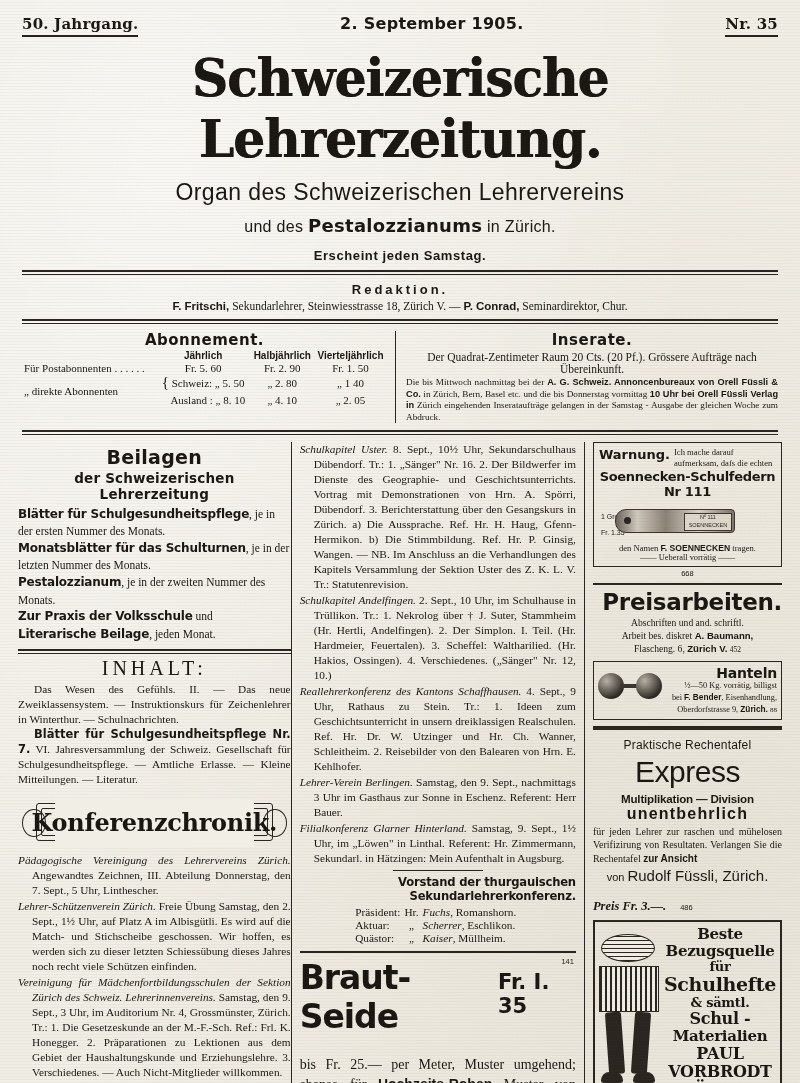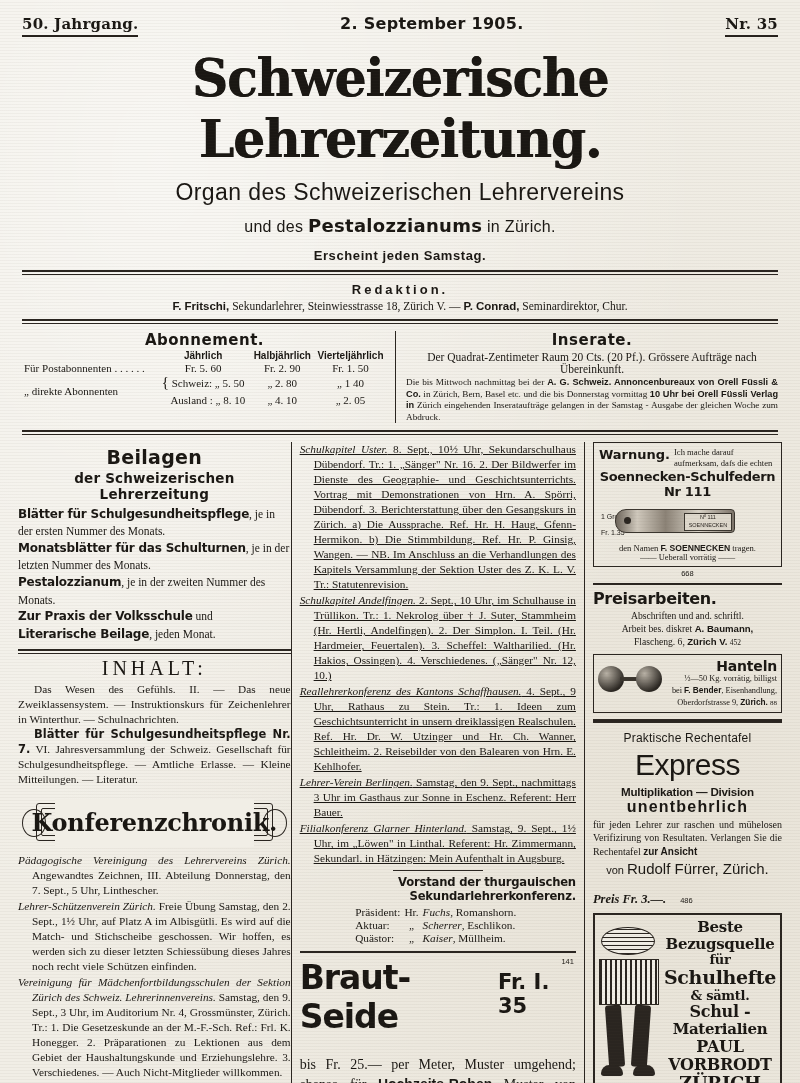--- a/index.html
+++ b/index.html
@@ -92,21 +92,21 @@
     background:#f1eee6;z-index:2;width:74%;margin:0 auto;
   }
   .kflour{position:absolute;top:10px;width:22px;height:26px;border:1.4px solid #2a2520;border-radius:50%;}
   .kflour.l{left:2px;} .kflour.r{right:2px;}
 
   .chron{font-size:11.3px;line-height:1.33;text-align:justify;}
   .chron p{margin:0 0 1px;padding-left:14px;text-indent:-14px;}
   .chron .it{font-style:italic;}
 
   
-  .c2text{font-size:11.3px;line-height:1.33;text-align:justify;text-decoration:underline;}
+  .c2text{font-size:11.3px;line-height:1.33;text-align:justify;}
   .c2text p{margin:0 0 1px;padding-left:14px;text-indent:-14px;}
   .shortrule{width:90px;border-top:1px solid #2a2520;margin:4px auto;}
   .vorstand-h{font-family:"DejaVu Sans",sans-serif;font-weight:bold;font-size:11.6px;text-align:right;margin:2px 0 3px;letter-spacing:-.2px;}
   table.vorst{font-size:11.3px;border-collapse:collapse;margin:0 auto;}
   table.vorst td{padding:0 4px 1px 0;}
 
   
   .ad2{border-top:2.5px solid #2a2520;padding-top:5px;margin-top:6px;position:relative;}
   .brautline{display:flex;align-items:baseline;justify-content:center;gap:13px;}
   .braut{font-family:"DejaVu Sans",sans-serif;font-weight:bold;font-size:33px;letter-spacing:-1px;}
@@ -132,21 +132,21 @@
   .nib:before{content:"";position:absolute;left:8px;top:7px;width:7px;height:7px;border-radius:50%;background:#2a2520;}
   .nibplate{position:absolute;right:2px;top:3px;width:46px;height:16px;border:1px solid #3a352e;background:#ded8cc;
             font-size:5.5px;text-align:center;line-height:1.45;font-family:"Liberation Sans",sans-serif;color:#2a2520;}
   .nibside{position:absolute;left:2px;top:12px;font-size:7px;font-family:"Liberation Sans",sans-serif;}
   .nibside2{position:absolute;left:2px;top:28px;font-size:7px;font-family:"Liberation Sans",sans-serif;}
   .warn-f{font-size:8.6px;text-align:center;}
   .warn-f b{font-family:"Liberation Sans",sans-serif;}
   .warn-u{font-size:8.4px;text-align:center;font-family:"Liberation Serif",serif;}
 
   .sec3{border-top:2.5px solid #2a2520;padding-top:4px;margin-top:4px;}
-  .preis-h{text-align:left;font-family:"DejaVu Sans",sans-serif;font-weight:bold;font-size:16px;letter-spacing:-.3px;}
+  .preis-h{text-align:right;font-family:"DejaVu Sans",sans-serif;font-weight:bold;font-size:23px;letter-spacing:-.3px;}
   .preis-t{font-size:9.6px;line-height:1.35;text-align:center;margin-top:2px;}
   .preis-t b{font-family:"Liberation Sans",sans-serif;}
 
   .hantbox{border:1.6px solid #2a2520;padding:3px 4px;margin-top:5px;display:flex;gap:5px;align-items:flex-start;}
   .dumbbell{position:relative;width:64px;height:34px;flex:none;margin-top:4px;}
   .dumbbell .ball{position:absolute;top:4px;width:26px;height:26px;border-radius:50%;
     background:radial-gradient(circle at 33% 30%,#b9b2a6,#2b2722 72%);}
   .dumbbell .ball.l{left:0;} .dumbbell .ball.r{right:0;}
   .dumbbell .bar{position:absolute;left:22px;right:22px;top:15px;height:4px;background:#3a352e;}
   .hant-h{font-family:"DejaVu Sans",sans-serif;font-weight:bold;font-size:14px;text-align:right;letter-spacing:-.2px;}
@@ -394,21 +394,21 @@
           </div>
         </div>
       </div>
 
       <div class="sec3" style="border-top-width:4px;margin-top:6px;padding-top:8px;">
         <div class="exp-top">Praktische Rechentafel</div>
         <div class="exp-h">Express</div>
         <div class="exp-s">Multiplikation — Division</div>
         <div class="exp-u">unentbehrlich</div>
         <div class="exp-t"><span>für jeden Lehrer zur raschen und mühelosen Verifizirung von Resultaten. Verlangen Sie die Rechentafel </span><b>zur Ansicht</b></div>
-        <div class="exp-a"><span style="font-size:11px;">von </span><span>Rudolf Fürrer, Zürich.</span></div>
+        <div class="exp-a"><span style="font-size:11px;">von </span><span>Rudolf Füssli, Zürich.</span></div>
         <div class="exp-p"><span>Preis Fr. 3.—.</span><span class="rn">486</span></div>
       </div>
 
       <div class="vorbox">
         <div class="vorart">
           <div class="books"></div>
           <div class="stack"></div>
           <div class="legs">
             <div class="leg l"></div>
             <div class="leg r"></div>

